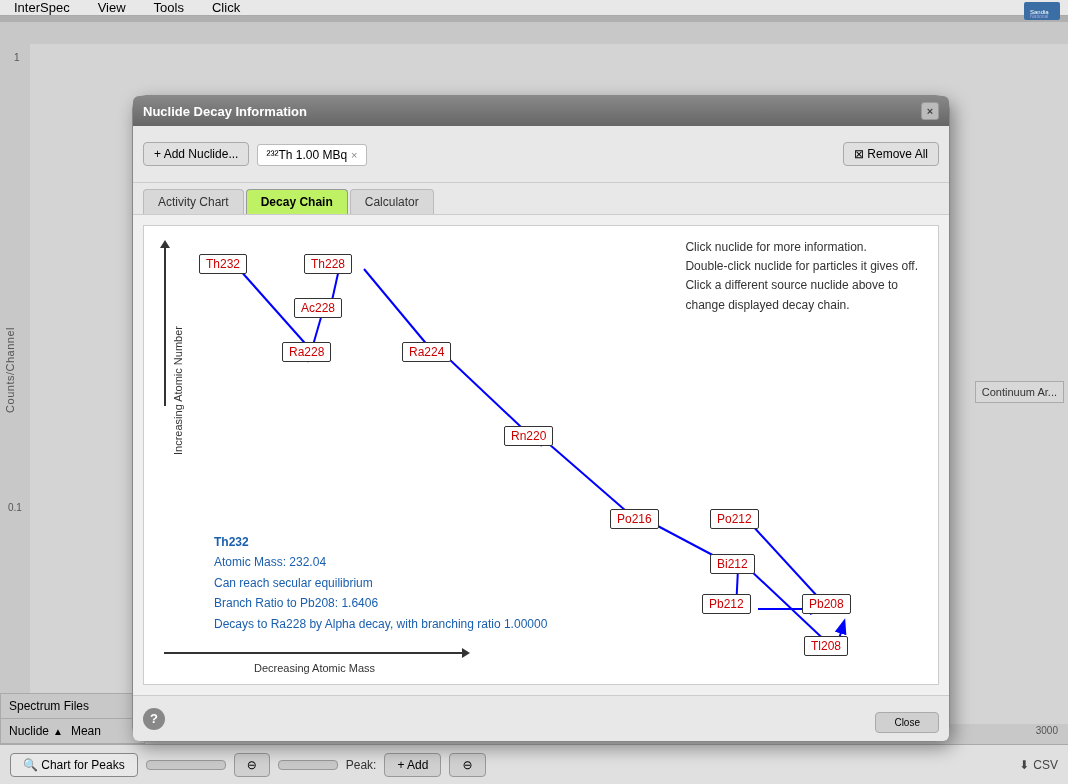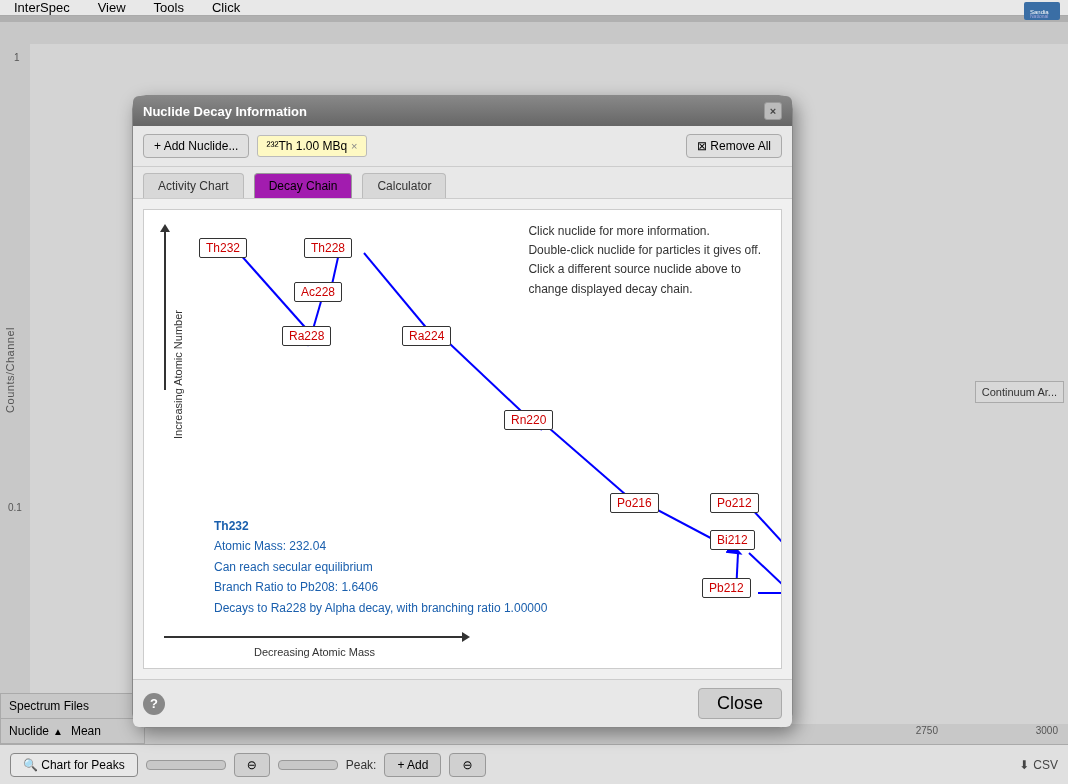--- a/index.html
+++ b/index.html
@@ -100,21 +100,21 @@
     
     .modal-overlay {
       position: absolute;
       top: 0; left: 0; right: 0; bottom: 0;
     }
 
     .modal {
       position: absolute;
       top: 95px;
       left: 132px;
-      width: 661px;
+      width: 818px;
       background: #f0f0f0;
       border: 1px solid #888;
       border-radius: 14px;
       box-shadow: 4px 6px 18px rgba(0,0,0,0.4);
     }
 
     .modal-titlebar {
       background: linear-gradient(to bottom, #888, #666);
       color: white;
       padding: 6px 10px;
@@ -134,42 +134,42 @@
       height: 18px;
       display: flex;
       align-items: center;
       justify-content: center;
       font-size: 11px;
       cursor: pointer;
       color: #444;
     }
 
     .modal-toolbar {
-      padding: 8px 10px;
-      display: flex;
-      align-items: center;
+      padding: 16px 10px;
+      display: flex;
+      align-items: flex-end;
       gap: 8px;
       background: #e8e8e8;
       border-bottom: 1px solid #ccc;
     }
 
     .add-nuclide-btn {
       background: #e0e0e0;
       border: 1px solid #aaa;
       border-radius: 4px;
       padding: 4px 10px;
       font-size: 12px;
       cursor: pointer;
       display: flex;
       align-items: center;
       gap: 4px;
     }
 
     .nuclide-tag {
-      background: #fef9c3;
+      background: #ffffff;
       border: 1px solid #bbb;
       border-radius: 3px;
       padding: 3px 8px;
       font-size: 12px;
       display: flex;
       align-items: center;
       gap: 4px;
     }
 
     .nuclide-tag-close {
@@ -186,41 +186,41 @@
       padding: 4px 10px;
       font-size: 12px;
       cursor: pointer;
       display: flex;
       align-items: center;
       gap: 4px;
     }
 
     .modal-tabs {
       display: flex;
-      gap: 8px;
+      gap: 0;
       padding: 6px 10px 0;
       background: #e8e8e8;
       border-bottom: 1px solid #ccc;
     }
 
     .modal-tab {
       padding: 5px 14px;
       font-size: 12px;
       border: 1px solid #bbb;
       border-bottom: none;
       cursor: pointer;
       background: #d8d8d8;
       border-radius: 4px 4px 0 0;
       margin-right: 2px;
       color: #333;
     }
 
     .modal-tab.active {
-      background: #a21caf;
-      font-weight: 400;
+      background: #bef264;
+      font-weight: 700;
       color: #000;
       border-color: #999;
     }
 
     .modal-content {
       background: #f0f0f0;
       padding: 10px;
     }
 
     
@@ -325,22 +325,23 @@
       display: flex;
       align-items: center;
       justify-content: center;
     }
 
     .close-btn {
       background: #d0d0d0;
       border: 1px solid #aaa;
       border-radius: 4px;
       padding: 4px 18px;
-      font-size: 18px;
-      cursor: pointer;
+      font-size: 10px;
+      cursor: pointer;
+      margin-top: 8px;
     }
   </style>
 </head>
 <body>
 
 <div class="menubar">
   <span class="menubar-item">InterSpec</span>
   <span class="menubar-item">View</span>
   <span class="menubar-item">Tools</span>
   <span class="menubar-item">Click</span>
@@ -455,21 +456,21 @@
         </svg>
 
         <div class="nuclide-box" style="left:55px; top:28px;">Th232</div>
         <div class="nuclide-box" style="left:160px; top:28px;">Th228</div>
         <div class="nuclide-box" style="left:150px; top:72px;">Ac228</div>
         <div class="nuclide-box" style="left:138px; top:116px;">Ra228</div>
         <div class="nuclide-box" style="left:258px; top:116px;">Ra224</div>
         <div class="nuclide-box" style="left:360px; top:200px;">Rn220</div>
         <div class="nuclide-box" style="left:466px; top:283px;">Po216</div>
         <div class="nuclide-box" style="left:566px; top:283px;">Po212</div>
-        <div class="nuclide-box" style="left:566px; top:320px;">Bi212</div>
+        <div class="nuclide-box" style="left:566px; top:328px;">Bi212</div>
         <div class="nuclide-box" style="left:558px; top:368px;">Pb212</div>
         <div class="nuclide-box" style="left:658px; top:368px;">Pb208</div>
         <div class="nuclide-box" style="left:660px; top:410px;">Tl208</div>
 
         <div class="diagram-info">
           <div>Click nuclide for more information.</div>
           <div>Double-click nuclide for particles it gives off.</div>
           <div>Click a different source nuclide above to</div>
           <div>change displayed decay chain.</div>
         </div>

